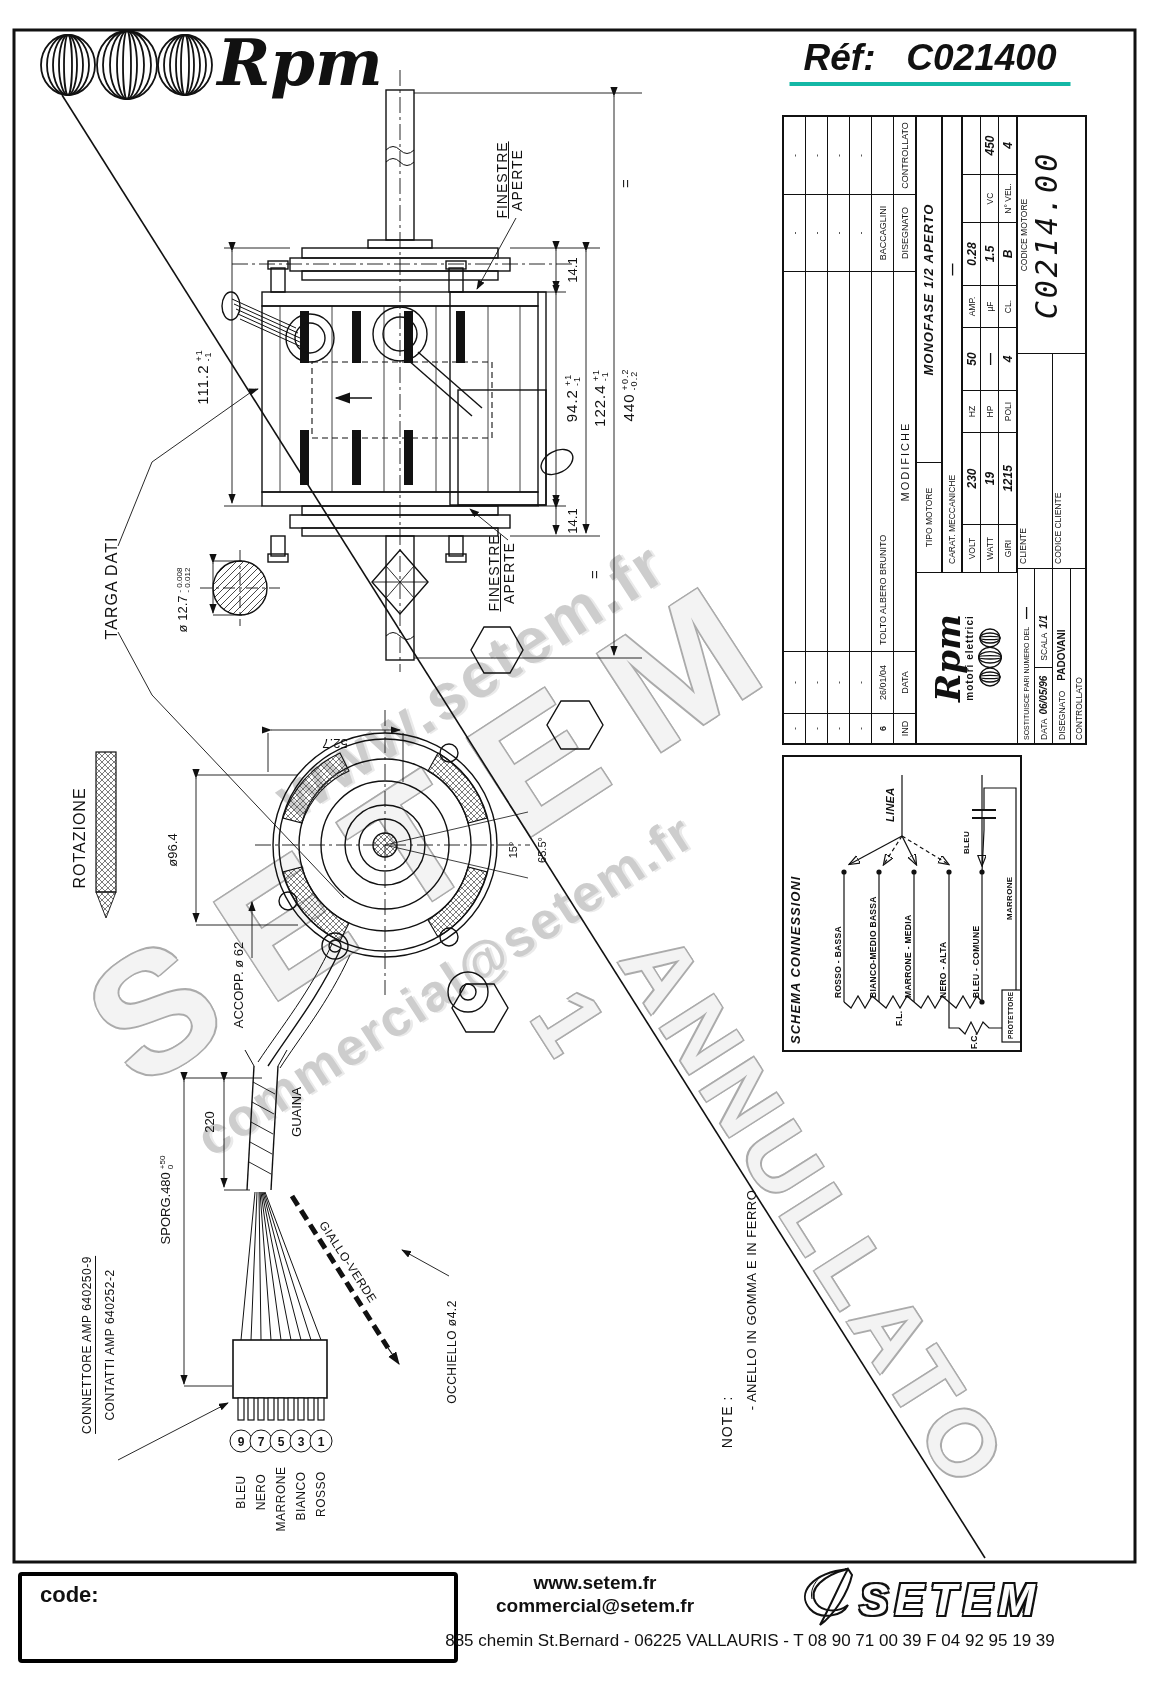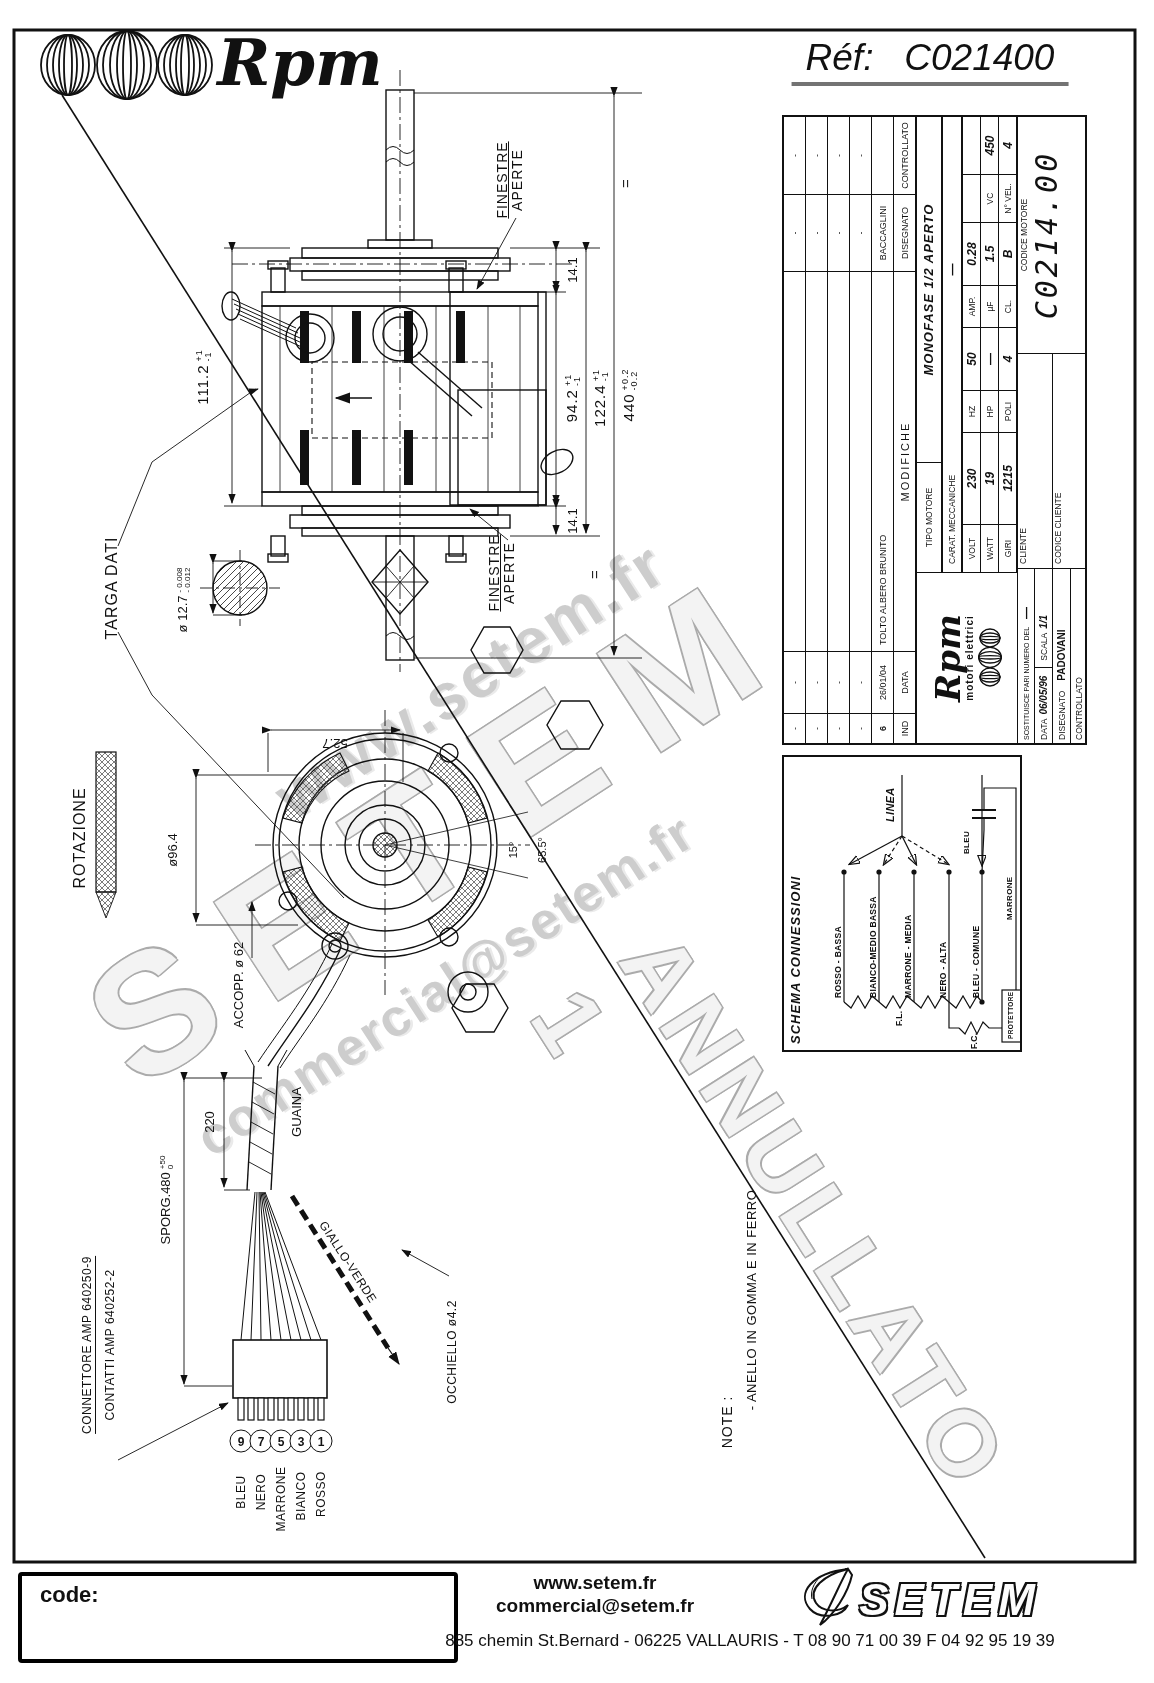--- a/index.html
+++ b/index.html
@@ -13,21 +13,21 @@
   .dim-sm{font-size:13px;}
   .tols{display:inline-flex;flex-direction:column;font-size:9px;line-height:9px;margin-left:3px;vertical-align:middle;text-align:left;}
   .lbl{font-size:14px;letter-spacing:1px;}
   .lbl-sm{font-size:12px;letter-spacing:.5px;}
   
   .wm{position:absolute;font-weight:bold;pointer-events:none;}
   .wm-grey{color:#cdcdcd;text-shadow:2px 2px 0 #eaeaea;}
   .wm-hollow{color:#f3f3f3;text-shadow:-1.5px -1.5px 0 #ababab,1.5px -1.5px 0 #ababab,-1.5px 1.5px 0 #ababab,1.5px 1.5px 0 #ababab;}
   
   .brand-script{font-family:"DejaVu Serif",serif;font-style:italic;font-weight:bold;}
-  .ref-box{font-size:37px;font-weight:normal;font-style:italic;border-bottom:4px solid #737373;padding:0 14px 4px 14px;text-align:right;}
+  .ref-box{font-size:37px;font-weight:bold;font-style:italic;border-bottom:4px solid #14b8a6;padding:0 14px 4px 14px;text-align:right;}
   
   .blockwrap{position:absolute;}
   .reading{position:absolute;top:0;left:0;transform-origin:top left;}
   .tb{border:2px solid #111;box-sizing:border-box;background:transparent;font-size:9px;}
   .grid{display:grid;}
   .cell{border-right:1px solid #111;border-bottom:1px solid #111;display:flex;align-items:center;justify-content:center;overflow:hidden;box-sizing:border-box;}
   .cell.last{border-right:none;}
   .lab{font-size:8.5px;}
   .val{font-size:12px;font-weight:bold;font-style:italic;}
   .tb-title-val{font-size:13px;font-weight:bold;font-style:italic;letter-spacing:1px;}

